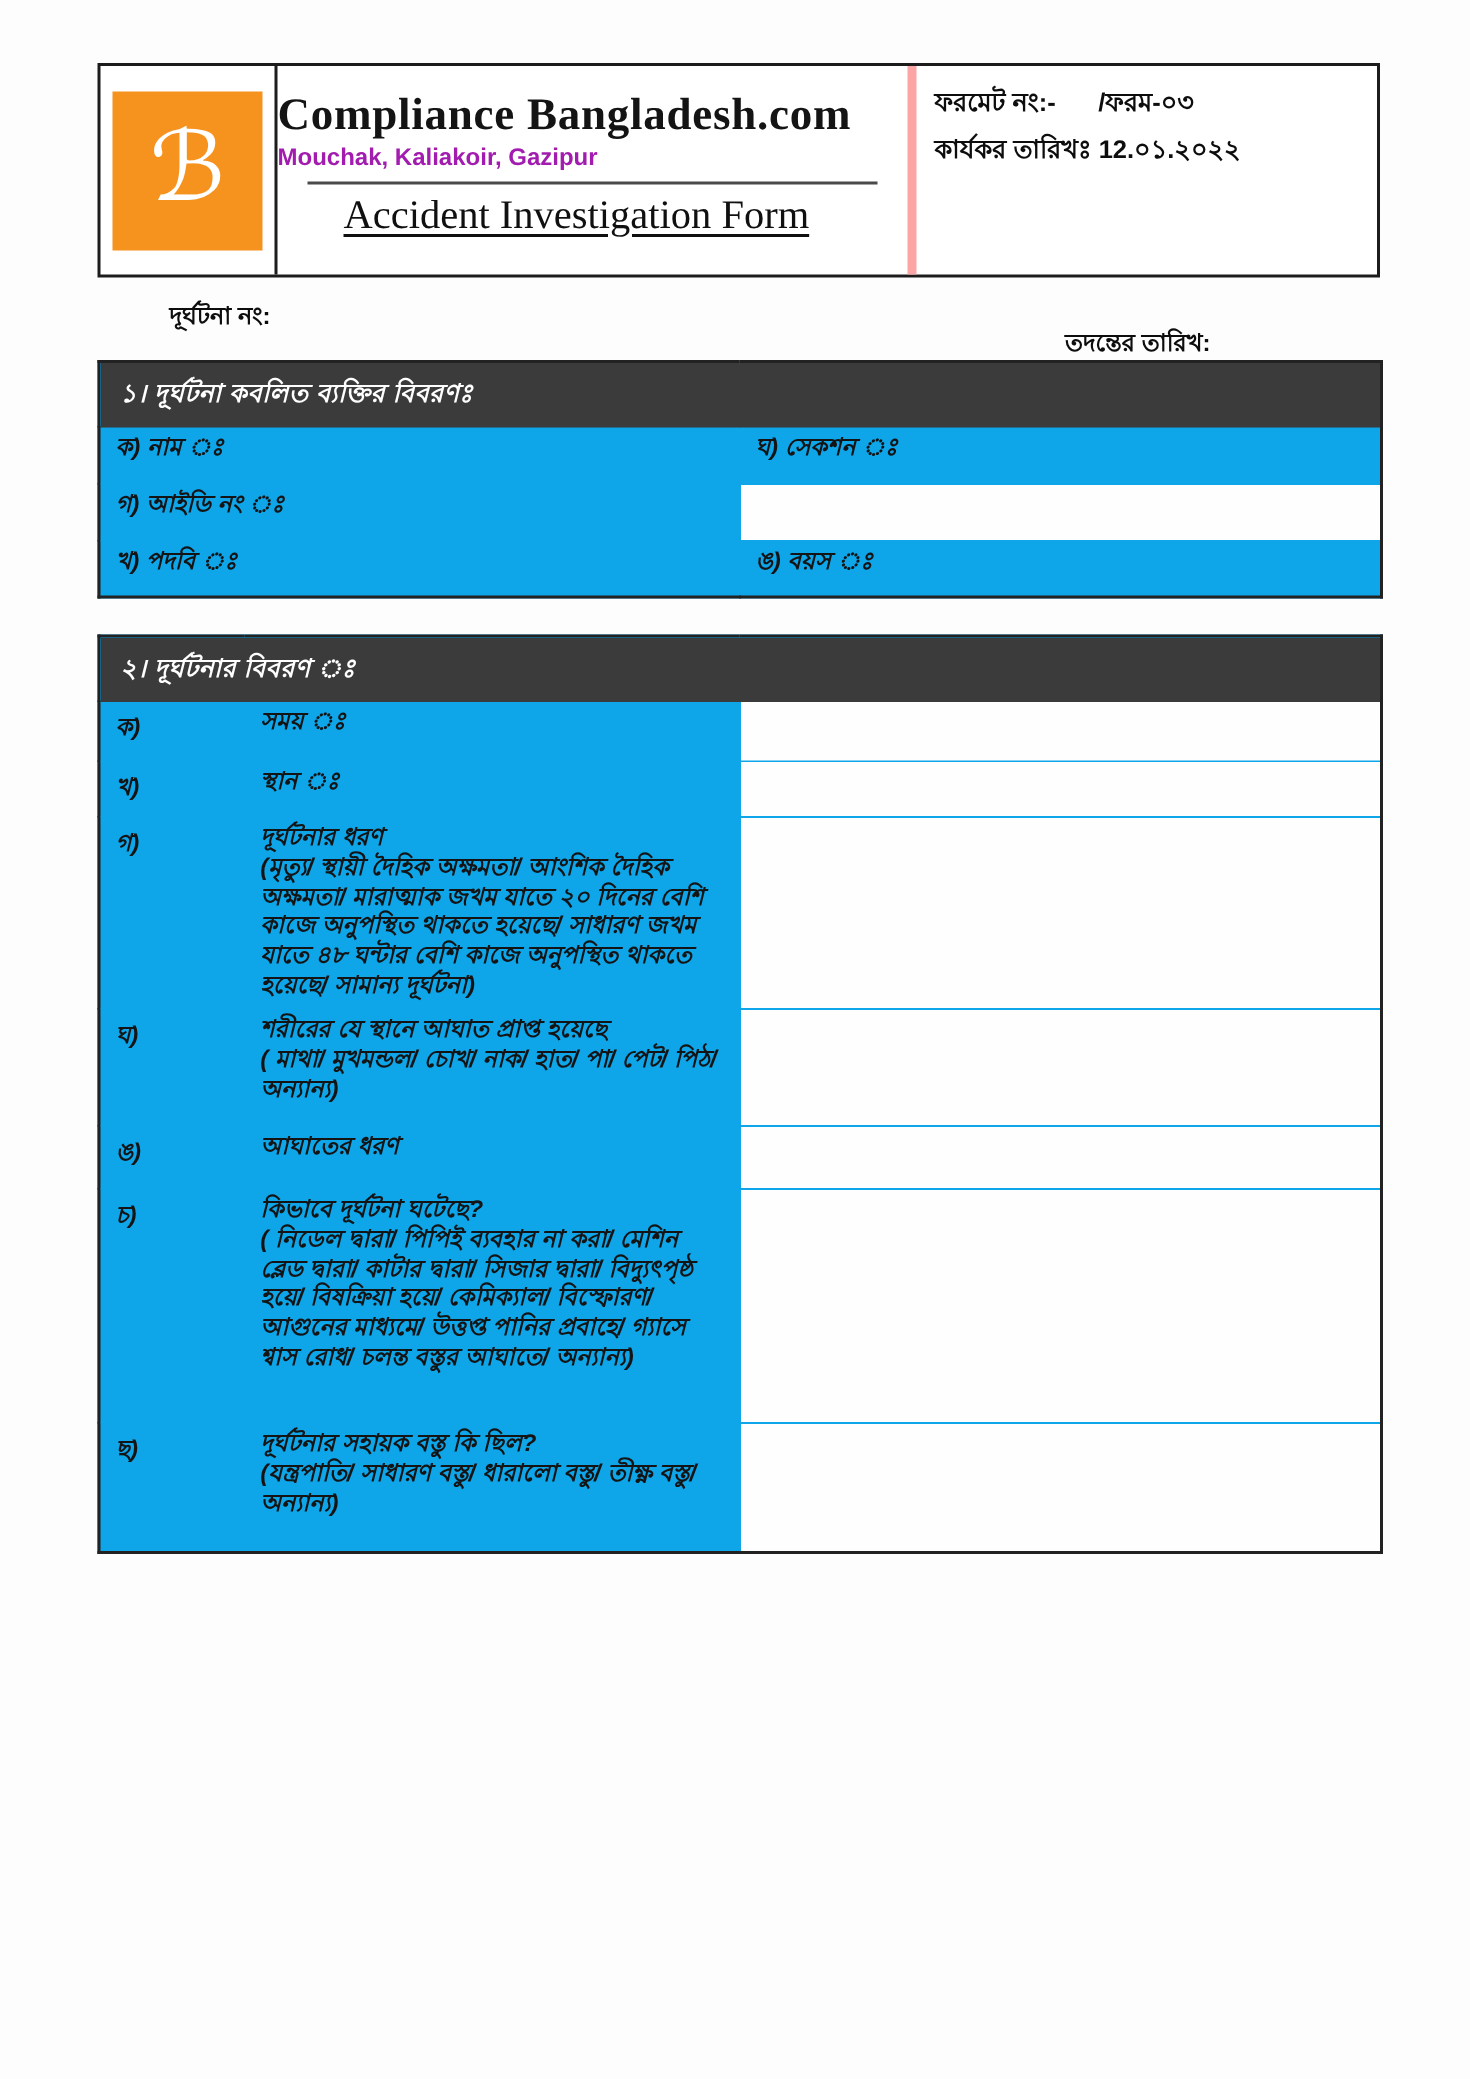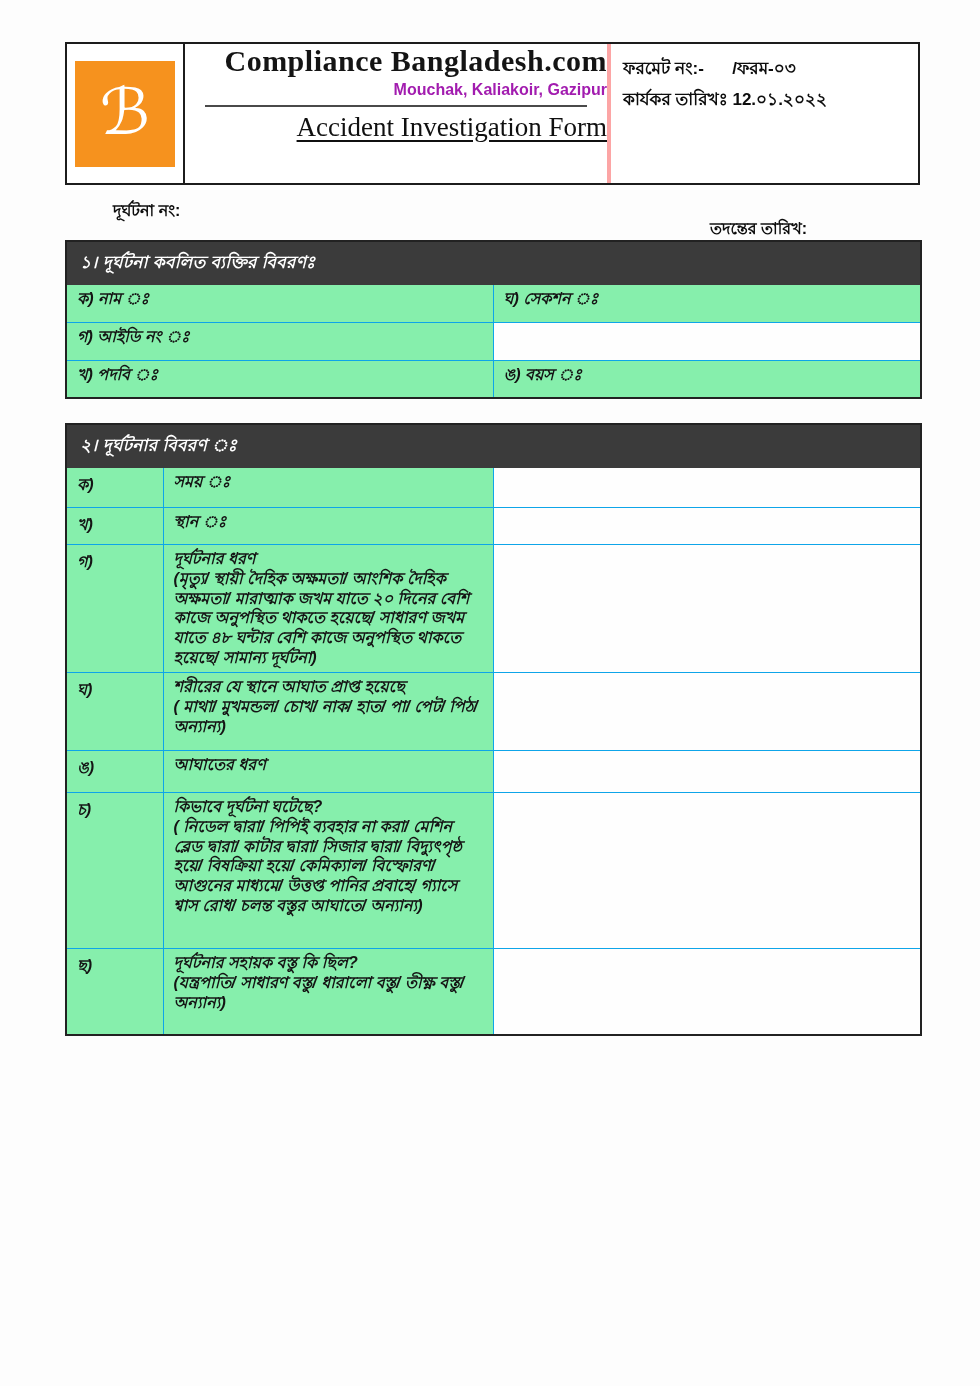--- a/index.html
+++ b/index.html
@@ -21,49 +21,49 @@
   }
   .logo-square {
     width:100px; height:106px; background:#f6921e;
     display:flex; align-items:center; justify-content:center;
   }
   .logo-glyph {
     color:#ffffff; font-family:"DejaVu Sans", sans-serif;
     font-size:64px; line-height:1; font-style:italic; transform:translateY(-2px);
   }
   .title-cell {
-    flex:1; border-right:4px solid #fca5a5; box-sizing:border-box;
-    text-align:right; padding-top:0;
+    flex:1; border-right:6px solid #fca5a5; box-sizing:border-box;
+    text-align:left; padding-top:16px;
   }
   .company {
     font-family:"Liberation Serif", serif; font-weight:bold;
     font-size:30px; letter-spacing:0.5px; line-height:1.15;
   }
   .address { font-size:16px; font-weight:bold; margin-top:2px; color:#a21caf; }
   .title-divider { border:0; border-top:2px solid #4a4a4a; margin:6px 20px 5px 20px; }
   .form-title {
     font-family:"Liberation Serif", serif; font-size:27px;
-    text-decoration:underline; text-underline-offset:4px; color:#101010;
+    text-decoration:underline; text-underline-offset:4px; color:#101010;margin-left:44px;
   }
   .meta-cell {
     width:307px; box-sizing:border-box; padding:10px 4px 0 12px;
     font-size:17px; font-weight:bold; line-height:1.82; color:#0d0d0d;
   }
   .meta-cell .meta-line { white-space:pre; }
 
   
   .meta-label { position:absolute; font-size:16px; font-weight:bold; color:#0d0d0d; }
   .accident-no { left:113px; top:198px; }
   .invest-date { left:710px; top:216px;text-align:right; }
 
   
   table.form-tbl {
     position:absolute; left:65px; width:855px;
     border-collapse:collapse; table-layout:fixed;
-    border:2px solid #222222; background:#86efac;
+    border:2px solid #222222; background:#0ea5e9;
   }
   table.form-tbl td {
     border:1px solid #0ea5e9; vertical-align:top;
     padding:4px 10px; box-sizing:border-box;
     font-weight:bold; font-size:16px; font-style:italic;
     overflow:hidden;
   }
   tr.bar td {
     background:#3b3b3b; color:#ffffff; border:1px solid #3b3b3b;
     font-size:17px; padding:7px 13px; letter-spacing:0.3px;

